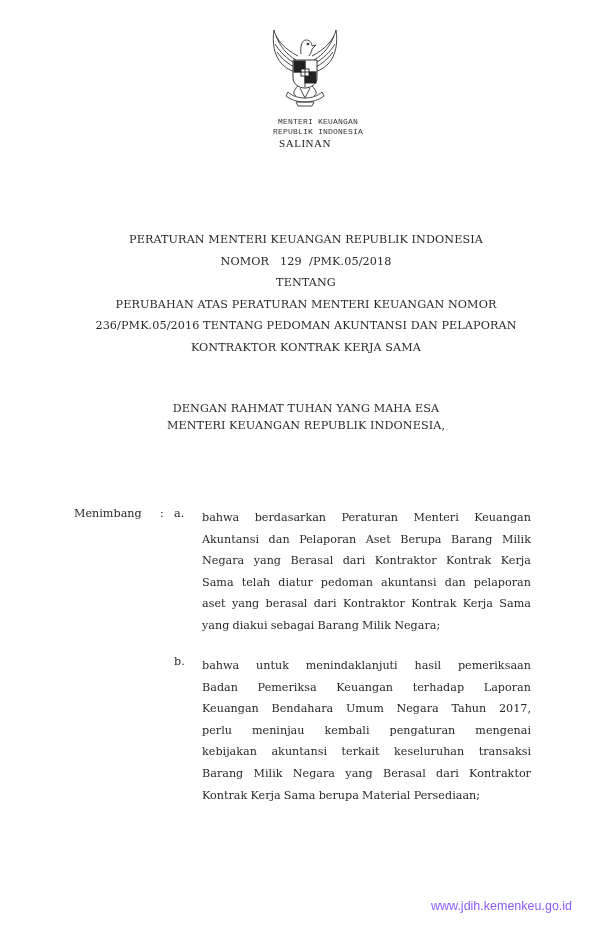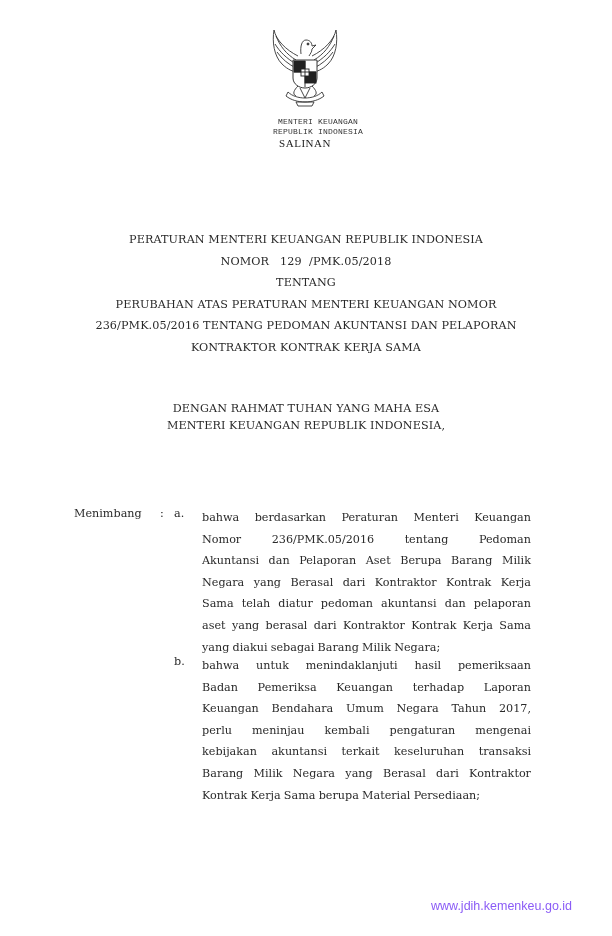--- a/index.html
+++ b/index.html
@@ -82,26 +82,20 @@
     <span class="letter">a.</span>
     <div class="text">
       <div class="ln">
           <span>bahwa</span>
           <span>berdasarkan</span>
           <span>Peraturan</span>
           <span>Menteri</span>
           <span>Keuangan</span>
         </div>
       <div class="ln">
-          <span>Nomor</span>
-          <span>236/PMK.05/2016</span>
-          <span>tentang</span>
-          <span>Pedoman</span>
-        </div>
-      <div class="ln">
           <span>Akuntansi</span>
           <span>dan</span>
           <span>Pelaporan</span>
           <span>Aset</span>
           <span>Berupa</span>
           <span>Barang</span>
           <span>Milik</span>
         </div>
       <div class="ln">
           <span>Negara</span>

